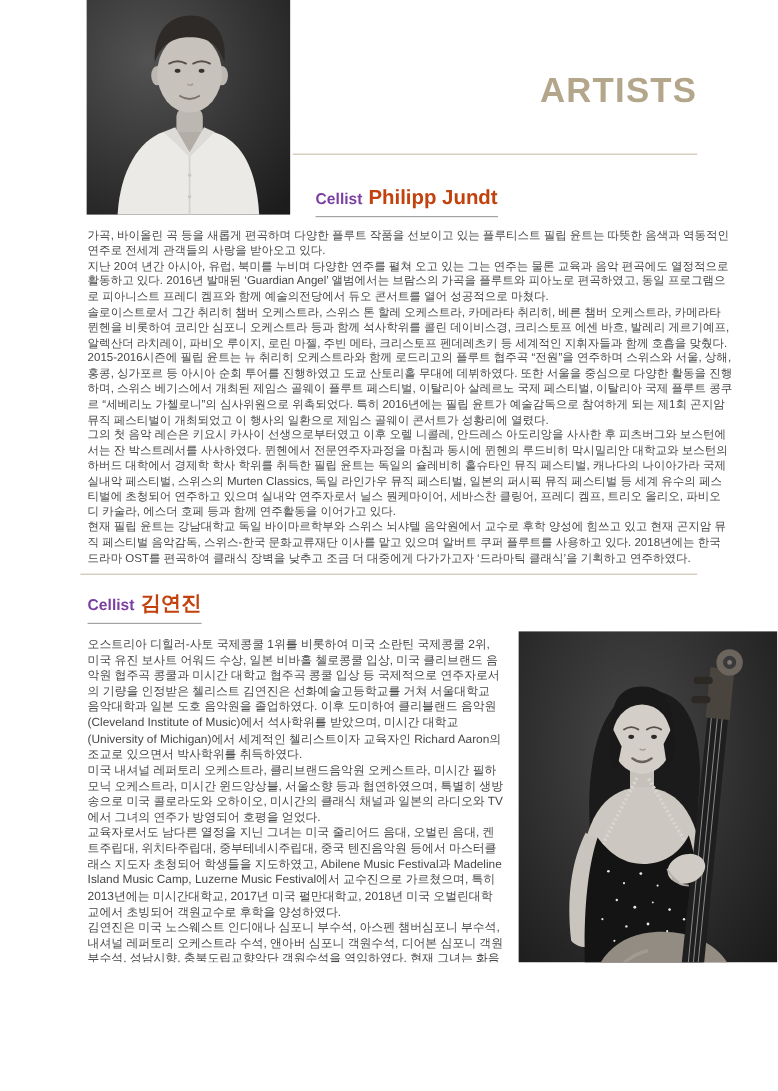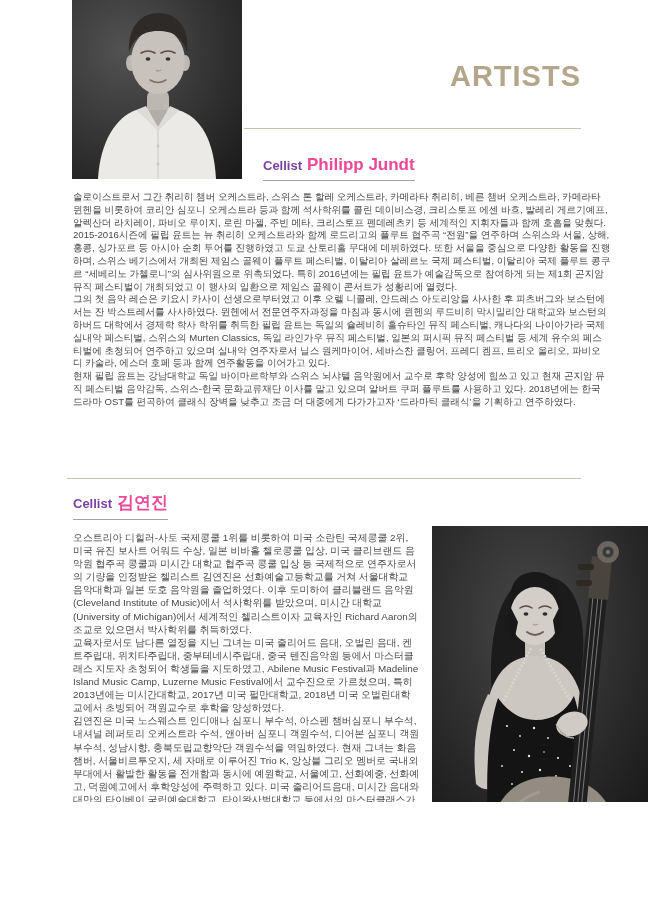--- a/index.html
+++ b/index.html
@@ -17,21 +17,21 @@
   .artists-subtitle { font-size:14px; font-weight:bold; color:#3a3a3a; letter-spacing:3px; margin-top:5px; }
 
   .rule { position:absolute; height:1px; background:#cbc2ae; }
   .rule-1 { left:244px; top:128px; width:337px; }
   .rule-2 { left:67px; top:478px; width:514px; }
 
   .section-heading { position:absolute; border-bottom:1px solid #a3a3a3; padding-bottom:5px; white-space:nowrap; }
   .flutist-heading { left:263px; top:155px; }
   .cellist-heading { left:73px; top:491px;text-align:center; }
   .role { color:#7a3fa0; font-weight:bold; font-size:13px; margin-right:5px; }
-  .artist-name { color:#ec4899; font-weight:bold; font-size:17px; }
+  .artist-name { color:#c2410c; font-weight:bold; font-size:17px; }
 
   .body { position:absolute; color:#474747; }
   .body p { margin:0; }
   .flutist-body { left:73px; top:191px; width:538px; font-size:9.6px; line-height:12.8px; }
   .cellist-body { left:73px; top:531px; width:347px; font-size:9.9px; line-height:13.1px; }
 
   .page-number { position:absolute; top:878px; left:0; width:648px; text-align:center; font-size:10px; color:#474747; }
 </style>
 </head>
 <body>
@@ -69,33 +69,36 @@
 
   <header class="masthead">
     <div class="artists-title">ARTISTS</div>
   </header>
   <div class="rule rule-1"></div>
 
   <div class="section-heading flutist-heading">
     <span class="role">Cellist</span><span class="artist-name">Philipp Jundt</span>
   </div>
   <div class="body flutist-body">
+    <p>가곡, 바이올린 곡 등을 새롭게 편곡하며 다양한 플루트 작품을 선보이고 있는 플루티스트 필립 윤트는 따뜻한 음색과 역동적인 연주로 전세계 관객들의 사랑을 받아오고 있다.</p>
+    <p>지난 20여 년간 아시아, 유럽, 북미를 누비며 다양한 연주를 펼쳐 오고 있는 그는 연주는 물론 교육과 음악 편곡에도 열정적으로 활동하고 있다. 2016년 발매된 ‘Guardian Angel’ 앨범에서는 브람스의 가곡을 플루트와 피아노로 편곡하였고, 동일 프로그램으로 피아니스트 프레디 켐프와 함께 예술의전당에서 듀오 콘서트를 열어 성공적으로 마쳤다.</p>
     <p>솔로이스트로서 그간 취리히 챔버 오케스트라, 스위스 톤 할레 오케스트라, 카메라타 취리히, 베른 챔버 오케스트라, 카메라타 뮌헨을 비롯하여 코리안 심포니 오케스트라 등과 함께 석사학위를 콜린 데이비스경, 크리스토프 에센 바흐, 발레리 게르기예프, 알렉산더 라치레이, 파비오 루이지, 로린 마젤, 주빈 메타, 크리스토프 펜데레츠키 등 세계적인 지휘자들과 함께 호흡을 맞췄다.</p>
     <p>2015-2016시즌에 필립 윤트는 뉴 취리히 오케스트라와 함께 로드리고의 플루트 협주곡 “전원”을 연주하며 스위스와 서울, 상해, 홍콩, 싱가포르 등 아시아 순회 투어를 진행하였고 도쿄 산토리홀 무대에 데뷔하였다. 또한 서울을 중심으로 다양한 활동을 진행하며, 스위스 베기스에서 개최된 제임스 골웨이 플루트 페스티벌, 이탈리아 살레르노 국제 페스티벌, 이탈리아 국제 플루트 콩쿠르 “세베리노 가첼로니”의 심사위원으로 위촉되었다. 특히 2016년에는 필립 윤트가 예술감독으로 참여하게 되는 제1회 곤지암 뮤직 페스티벌이 개최되었고 이 행사의 일환으로 제임스 골웨이 콘서트가 성황리에 열렸다.</p>
     <p>그의 첫 음악 레슨은 키요시 카사이 선생으로부터였고 이후 오렐 니콜레, 안드레스 아도리앙을 사사한 후 피츠버그와 보스턴에서는 잔 박스트레서를 사사하였다. 뮌헨에서 전문연주자과정을 마침과 동시에 뮌헨의 루드비히 막시밀리안 대학교와 보스턴의 하버드 대학에서 경제학 학사 학위를 취득한 필립 윤트는 독일의 슐레비히 홀슈타인 뮤직 페스티벌, 캐나다의 나이아가라 국제 실내악 페스티벌, 스위스의 Murten Classics, 독일 라인가우 뮤직 페스티벌, 일본의 퍼시픽 뮤직 페스티벌 등 세계 유수의 페스티벌에 초청되어 연주하고 있으며 실내악 연주자로서 닐스 뭔케마이어, 세바스찬 클링어, 프레디 켐프, 트리오 올리오, 파비오 디 카술라, 에스더 호페 등과 함께 연주활동을 이어가고 있다.</p>
     <p>현재 필립 윤트는 강남대학교 독일 바이마르학부와 스위스 뇌샤텔 음악원에서 교수로 후학 양성에 힘쓰고 있고 현재 곤지암 뮤직 페스티벌 음악감독, 스위스-한국 문화교류재단 이사를 맡고 있으며 알버트 쿠퍼 플루트를 사용하고 있다. 2018년에는 한국 드라마 OST를 편곡하여 클래식 장벽을 낮추고 조금 더 대중에게 다가가고자 ‘드라마틱 클래식’을 기획하고 연주하였다.</p>
   </div>
 
   <div class="rule rule-2"></div>
 
   <div class="section-heading cellist-heading">
     <span class="role">Cellist</span><span class="artist-name">김연진</span>
   </div>
   <div class="body cellist-body">
     <p>오스트리아 디힐러-사토 국제콩쿨 1위를 비롯하여 미국 소란틴 국제콩쿨 2위, 미국 유진 보사트 어워드 수상, 일본 비바홀 첼로콩쿨 입상, 미국 클리브랜드 음악원 협주곡 콩쿨과 미시간 대학교 협주곡 콩쿨 입상 등 국제적으로 연주자로서의 기량을 인정받은 첼리스트 김연진은 선화예술고등학교를 거쳐 서울대학교 음악대학과 일본 도호 음악원을 졸업하였다. 이후 도미하여 클리블랜드 음악원(Cleveland Institute of Music)에서 석사학위를 받았으며, 미시간 대학교(University of Michigan)에서 세계적인 첼리스트이자 교육자인 Richard Aaron의 조교로 있으면서 박사학위를 취득하였다.</p>
+    <p>미국 내셔널 레퍼토리 오케스트라, 클리브랜드음악원 오케스트라, 미시간 필하모닉 오케스트라, 미시간 윈드앙상블, 서울소향 등과 협연하였으며, 특별히 생방송으로 미국 콜로라도와 오하이오, 미시간의 클래식 채널과 일본의 라디오와 TV에서 그녀의 연주가 방영되어 호평을 얻었다.</p>
     <p>교육자로서도 남다른 열정을 지닌 그녀는 미국 줄리어드 음대, 오벌린 음대, 켄트주립대, 위치타주립대, 중부테네시주립대, 중국 텐진음악원 등에서 마스터클래스 지도자 초청되어 학생들을 지도하였고, Abilene Music Festival과 Madeline Island Music Camp, Luzerne Music Festival에서 교수진으로 가르쳤으며, 특히 2013년에는 미시간대학교, 2017년 미국 펄만대학교, 2018년 미국 오벌린대학교에서 초빙되어 객원교수로 후학을 양성하였다.</p>
     <p>김연진은 미국 노스웨스트 인디애나 심포니 부수석, 아스펜 챔버심포니 부수석, 내셔널 레퍼토리 오케스트라 수석, 앤아버 심포니 객원수석, 디어본 심포니 객원부수석, 성남시향, 충북도립교향악단 객원수석을 역임하였다. 현재 그녀는 화음챔버, 서울비르투오지, 세 자매로 이루어진 Trio K, 앙상블 그리오 멤버로 국내외 무대에서 활발한 활동을 전개함과 동시에 예원학교, 서울예고, 선화예중, 선화예고, 덕원예고에서 후학양성에 주력하고 있다. 미국 줄리어드음대, 미시간 음대와 대만의 타이베이 국립예술대학교, 타이완사범대학교 등에서의 마스터클래스가 예정되어 있다.</p>
   </div>
 
   <div class="photo photo-cellist">
     <svg viewBox="0 0 216 325" xmlns="http://www.w3.org/2000/svg">
       <defs>
         <radialGradient id="ce-bg" cx="45%" cy="30%" r="95%">
           <stop offset="0" stop-color="#474747"></stop>
           <stop offset="1" stop-color="#101010"></stop>

